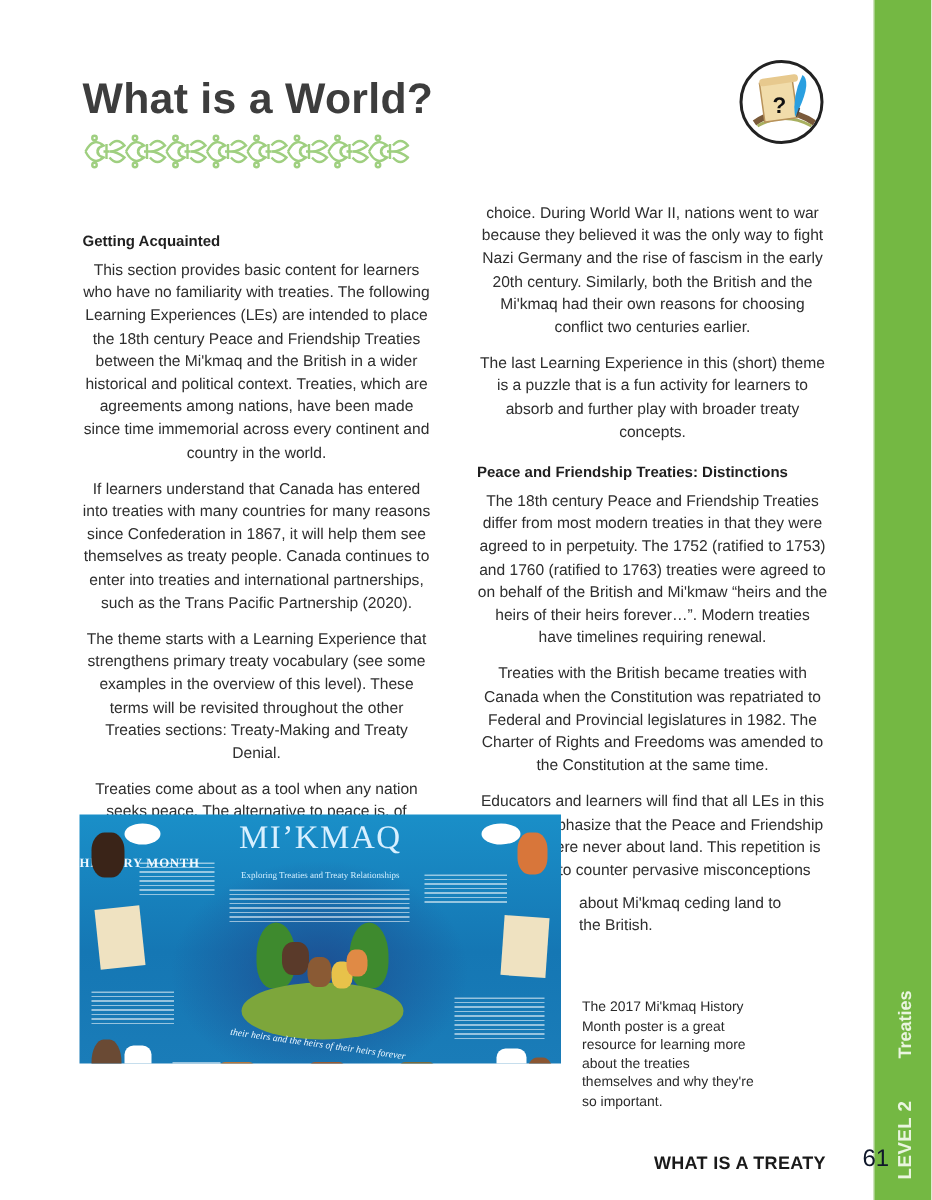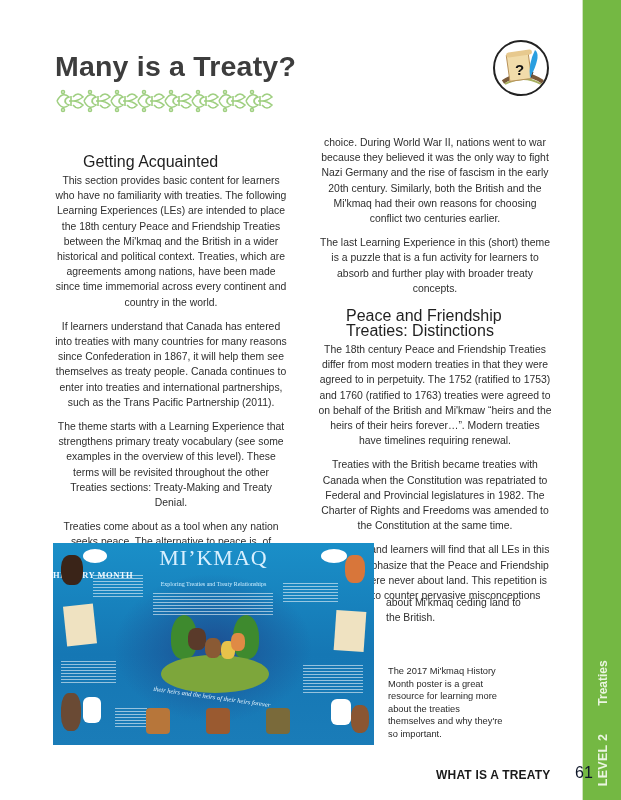--- a/index.html
+++ b/index.html
@@ -11,27 +11,27 @@
     .side-tab .treaties { left: -8px; top: 676px; width: 56px; text-align: center; }
     .side-tab .level { left: -10px; top: 753px; width: 60px; text-align: center; font-size: 12.5px; letter-spacing: 0.3px; }
 
     .title { position: absolute; left: 55px; top: 50px; font-size: 28.5px; font-weight: bold; color: #3d3d3d; letter-spacing: 0.2px; }
     .ornament { position: absolute; left: 55px; top: 88px; width: 218px; height: 26px; }
 
     .badge { position: absolute; left: 493px; top: 40px; width: 56px; height: 56px; border-radius: 50%; border: 2px solid #222; background: #fff; overflow: hidden; }
 
     .col { position: absolute; font-size: 10.4px; line-height: 15.2px; color: #2e2e2e; }
     .col p { margin-bottom: 9px; text-align: center; }
-    .col h3 { font-size: 16px; font-weight: normal; color: #1f1f1f; margin-bottom: 4px; line-height: 15px; margin-left: 28px; }
+    .col h3 { font-size: 10px; font-weight: bold; color: #1f1f1f; margin-bottom: 4px; line-height: 15px; }
     .left-col { left: 55px; top: 154px; width: 232px; }
     .right-col { left: 318px; top: 135px; width: 234px; }
     .right-col p.indent-tail { margin-bottom: 0; }
     .tail { position: absolute; font-size: 10.4px; line-height: 15.2px; color: #2e2e2e; margin-top: 48px; }
 
-    .poster { position: absolute; left: 53px; top: 543px; width: 321px; height: 202px; background: linear-gradient(180deg, #1a8fc8 0%, #1577b4 55%, #1a7cb8 100%); overflow: hidden; }
+    .poster { position: absolute; left: 53px; top: 543px; width: 321px; height: 166px; background: linear-gradient(180deg, #1a8fc8 0%, #1577b4 55%, #1a7cb8 100%); overflow: hidden; }
     .poster .glow { position: absolute; left: 60px; top: 30px; width: 200px; height: 150px; border-radius: 50%; background: radial-gradient(ellipse at center, #1d4f92 0%, rgba(29,79,146,0) 70%); }
     .poster .title1 { position: absolute; left: 0; width: 100%; top: 2px; text-align: center; font-family: "Liberation Serif", serif; color: #d8f0ff; font-size: 22px; letter-spacing: 1px; }
     .poster .title2 { position: absolute; left: 0; width: 100%; top: 27px; text-align: left; font-family: "Liberation Serif", serif; color: #eef8ff; font-size: 8.5px; font-weight: bold; letter-spacing: 0.5px; }
     .poster .title3 { position: absolute; left: 0; width: 100%; top: 38px; text-align: center; font-family: "Liberation Serif", serif; color: #cfeeff; font-size: 6px; }
     .poster .hill { position: absolute; left: 108px; top: 112px; width: 108px; height: 38px; border-radius: 50%; background: #7da63b; }
     .poster .tree { position: absolute; width: 26px; height: 44px; border-radius: 50% 50% 40% 40%; background: #3e8a2e; }
     .poster .doc { position: absolute; width: 30px; height: 40px; background: #efe2c1; transform: rotate(-6deg); }
     .poster .char { position: absolute; border-radius: 40%; }
     .poster .bubble { position: absolute; background: #fff; border-radius: 50%; }
     .poster .photo { position: absolute; width: 24px; height: 26px; border-radius: 4px; background: #b7763a; }
@@ -44,21 +44,21 @@
     .page-num { position: absolute; left: 545px; top: 764px; font-size: 16px; color: #0f172a; padding-left: 30px; }
   </style>
 </head>
 <body>
 
 <div class="side-tab">
   <div class="label treaties">Treaties</div>
   <div class="label level">LEVEL 2</div>
 </div>
 
-<h1 class="title">Many is a Treaty?</h1>
+<h1 class="title">What is a World?</h1>
 
 <svg class="ornament" viewBox="0 0 218 26">
   <g fill="none" stroke="#9fcf80" stroke-width="1.6">
     <g id="motif">
       <path d="M2 13 q5 -10 12 -4 q-6 2 -3 6 M2 13 q5 10 12 4 q-6 -2 -3 -6"></path>
       <path d="M14 13 h4 M16 8 v10"></path>
       <path d="M18 9 q5 -6 10 0 q-5 4 -10 4 M18 17 q5 6 10 0 q-5 -4 -10 -4"></path>
       <circle cx="8" cy="4" r="1.5"></circle>
         <circle cx="8" cy="22" r="1.5"></circle>
     </g>
@@ -80,21 +80,21 @@
     <rect x="11" y="9" width="26" height="5" rx="2.5" fill="#e7c98e" transform="rotate(-8 24 11)"></rect>
     <text x="20" y="33" font-family="Liberation Sans, sans-serif" font-size="15" font-weight="bold" fill="#111">?</text>
     <path d="M40 8 q6 4 -2 22 l-3 6 q-2 -14 5 -28z" fill="#2a9fe0"></path>
     <path d="M36 36 l2 -6" stroke="#444" stroke-width="1"></path>
   </svg>
 </div>
 
 <div class="col left-col">
   <h3>Getting Acquainted</h3>
   <p>This section provides basic content for learners who have no familiarity with treaties. The following Learning Experiences (LEs) are intended to place the 18th century Peace and Friendship Treaties between the Mi'kmaq and the British in a wider historical and political context. Treaties, which are agreements among nations, have been made since time immemorial across every continent and country in the world.</p>
-  <p>If learners understand that Canada has entered into treaties with many countries for many reasons since Confederation in 1867, it will help them see themselves as treaty people. Canada continues to enter into treaties and international partnerships, such as the Trans Pacific Partnership (2011).</p>
+  <p>If learners understand that Canada has entered into treaties with many countries for many reasons since Confederation in 1867, it will help them see themselves as treaty people. Canada continues to enter into treaties and international partnerships, such as the Trans Pacific Partnership (2020).</p>
   <p>The theme starts with a Learning Experience that strengthens primary treaty vocabulary (see some examples in the overview of this level). These terms will be revisited throughout the other Treaties sections: Treaty-Making and Treaty Denial.</p>
   <p>Treaties come about as a tool when any nation seeks peace. The alternative to peace is, of course, war. One of the LEs (T2) helps learners consider why any nation might choose war. Many nations will choose war when they feel they have no other</p>
 </div>
 
 <div class="col right-col">
   <p>choice. During World War II, nations went to war because they believed it was the only way to fight Nazi Germany and the rise of fascism in the early 20th century. Similarly, both the British and the Mi'kmaq had their own reasons for choosing conflict two centuries earlier.</p>
   <p style="margin-bottom:12px;">The last Learning Experience in this (short) theme is a puzzle that is a fun activity for learners to absorb and further play with broader treaty concepts.</p>
   <h3>Peace and Friendship Treaties: Distinctions</h3>
   <p>The 18th century Peace and Friendship Treaties differ from most modern treaties in that they were agreed to in perpetuity. The 1752 (ratified to 1753) and 1760 (ratified to 1763) treaties were agreed to on behalf of the British and Mi'kmaw “heirs and the heirs of their heirs forever…”. Modern treaties have timelines requiring renewal.</p>
   <p>Treaties with the British became treaties with Canada when the Constitution was repatriated to Federal and Provincial legislatures in 1982. The Charter of Rights and Freedoms was amended to the Constitution at the same time.</p>

